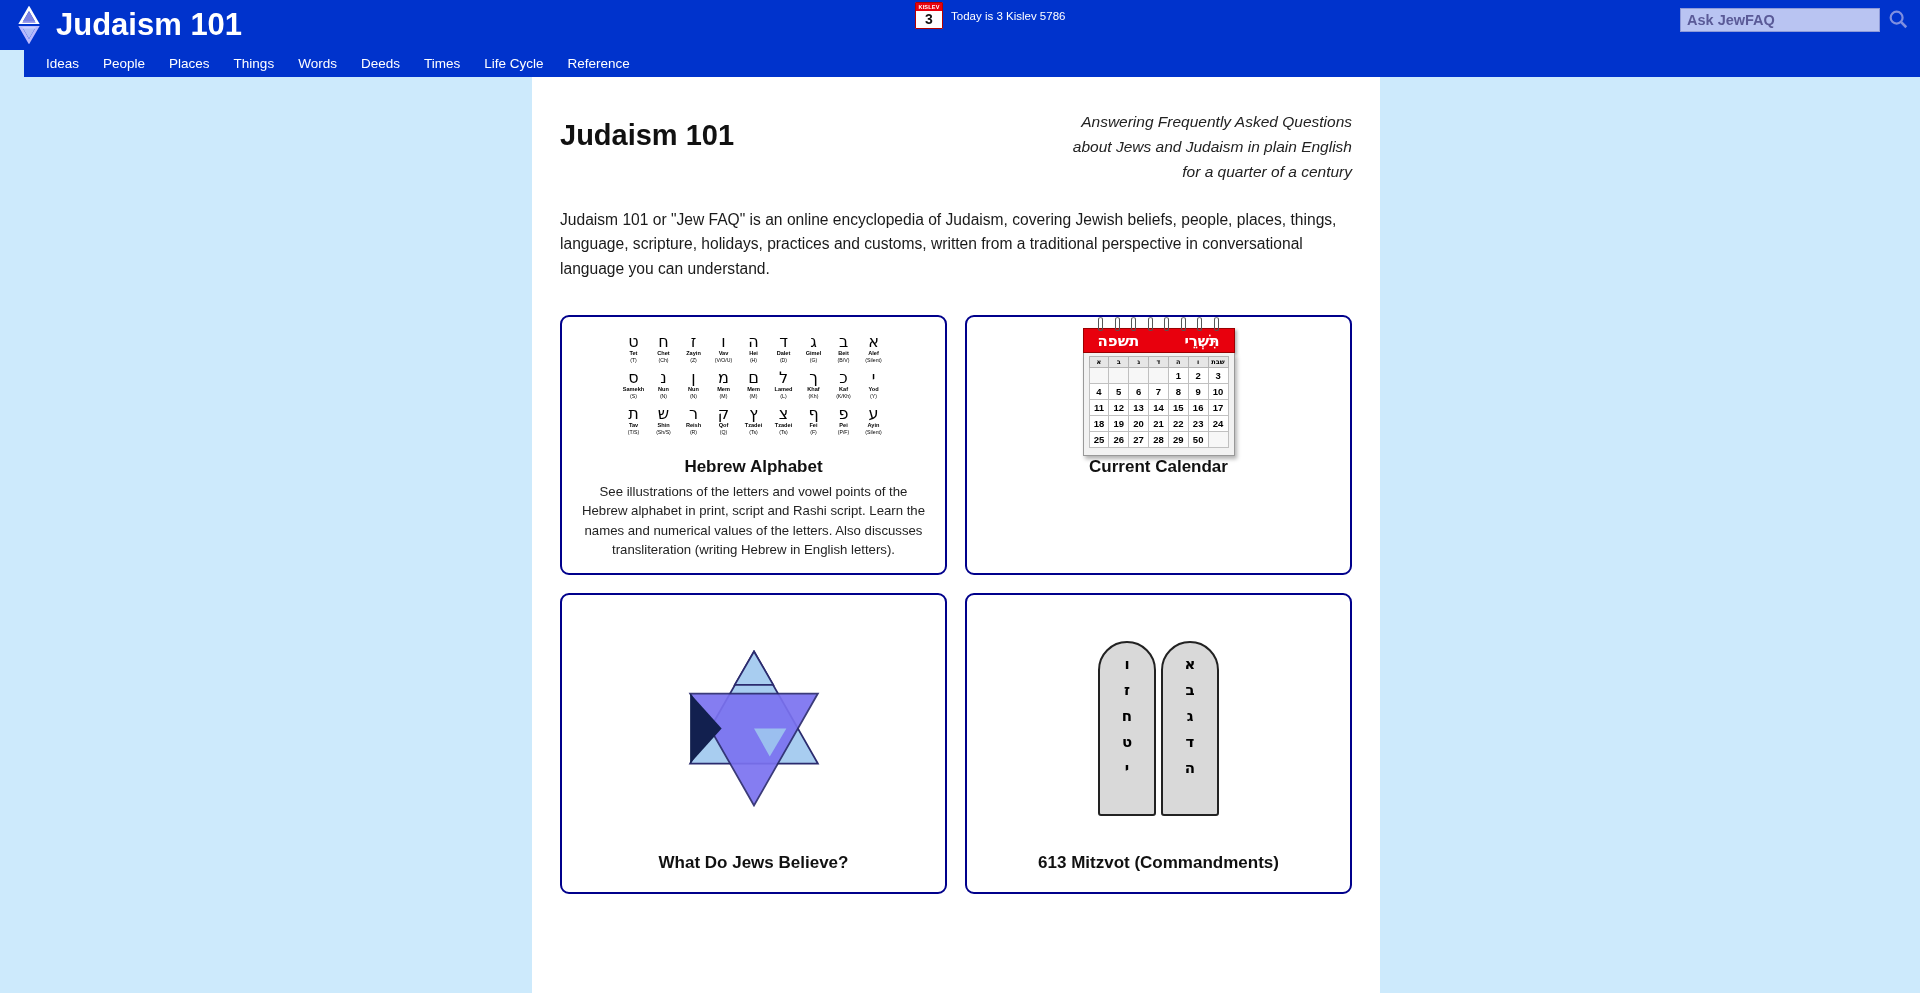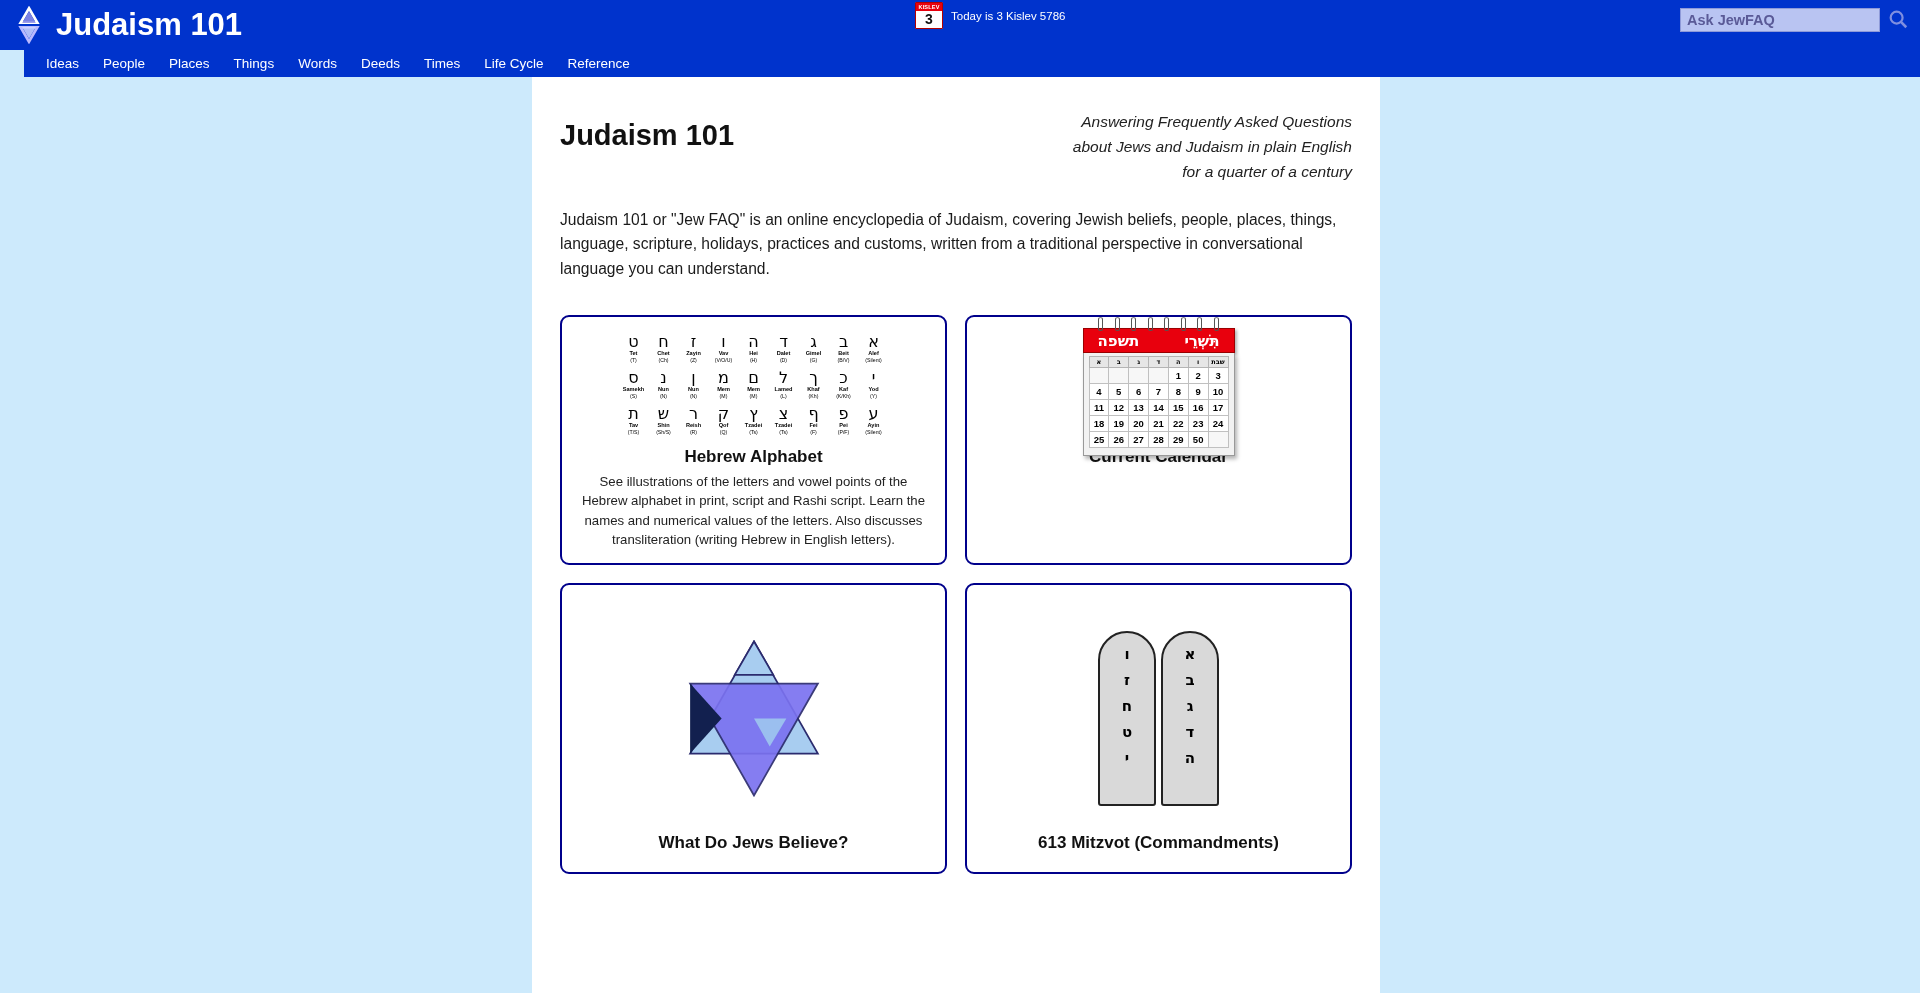--- a/index.html
+++ b/index.html
@@ -170,20 +170,21 @@
     display: flex;
     flex-direction: column;
     align-items: center;
   }
   .card-art {
     height: 120px;
     display: flex; align-items: center; justify-content: center;
     width: 100%;
   }
   .card-title {
+    margin-top: 10px;
     font-size: 17px;
     font-weight: bold;
     color: #111;
     text-align: center;
   }
   .card-desc {
     margin-top: 5px;
     font-size: 13.2px;
     color: #222;
     text-align: center;

